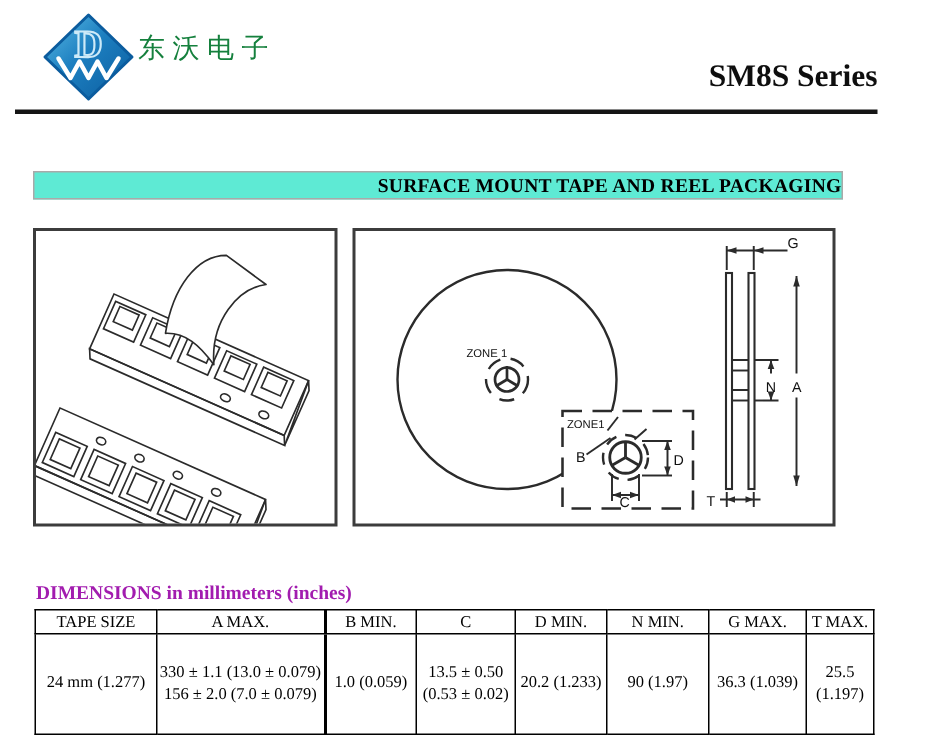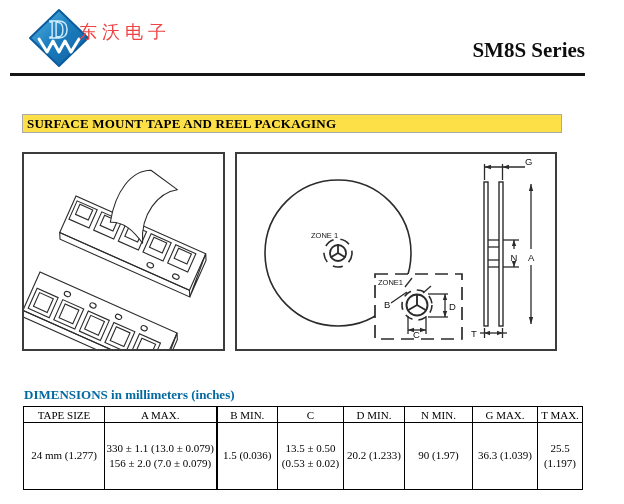--- a/index.html
+++ b/index.html
@@ -1,41 +1,41 @@
 <!DOCTYPE html>
 <html><head>
 <meta charset="utf-8">
 <style>
   html,body{margin:0;padding:0;background:#ffffff;}
   .page{position:relative;width:624px;height:504px;background:#ffffff;overflow:hidden;
         font-family:"Liberation Serif",serif;color:#111;}
 
   
   .logo-wrap{position:absolute;left:28px;top:8px;width:62px;height:60px;}
-  .company-cn{position:absolute;left:79px;top:20px;font-size:18px;letter-spacing:5px;color:#ef4444;
+  .company-cn{position:absolute;left:92px;top:20px;font-size:18px;letter-spacing:5px;color:#15803d;
               font-family:"DejaVu Sans",sans-serif;}
   .company-en{position:absolute;left:86px;top:42px;font-size:14px;font-weight:bold;letter-spacing:2px;
               font-family:"Liberation Mono",monospace;color:#161616;}
   .page-title{position:absolute;right:39px;top:38px;font-size:21px;font-weight:bold;
               font-family:"Liberation Serif",serif;color:#0e0e0e;}
   .header-rule{position:absolute;left:10px;top:73px;width:575px;height:3px;background:#151515;}
 
   
-  .section-bar{position:absolute;left:22px;top:114px;width:534px;height:17px;background:#fde047;
+  .section-bar{position:absolute;left:22px;top:114px;width:534px;height:17px;background:#5eead4;
                border:1px solid #a9a9a9;font-size:13px;font-weight:bold;letter-spacing:.2px;
-               line-height:17px;padding-left:4px;color:#000;}
+               line-height:17px;padding-left:4px;color:#000;text-align:right;}
 
   
   .fig{position:absolute;border:2px solid #3c3c3c;background:#fff;}
   .fig-tape{left:22px;top:152px;width:199px;height:195px;}
   .fig-reel{left:235px;top:152px;width:318px;height:195px;}
   .fig svg{display:block;}
 
   
-  .dim-title{position:absolute;left:24px;top:387px;font-size:13px;font-weight:bold;color:#0369a1;}
+  .dim-title{position:absolute;left:24px;top:387px;font-size:13px;font-weight:bold;color:#a21caf;}
   table.dims{position:absolute;left:23px;top:406px;border-collapse:collapse;table-layout:fixed;
              width:559px;font-size:11px;color:#000;padding-left:44px;}
   table.dims th,table.dims td{border:1px solid #000;text-align:center;vertical-align:middle;
              padding:0 1px;font-weight:normal;overflow:hidden;}
   table.dims th{height:15px;font-size:11px;}
   table.dims td{height:66px;line-height:1.4;}
   .thick-left{border-left:2.5px solid #000 !important;}
 </style>
 </head>
 <body>
@@ -213,21 +213,21 @@
       <th>N MIN.</th>
       <th>G MAX.</th>
       <th>T MAX.</th>
     </tr>
     <tr>
       <td>24 mm (1.277)</td>
       <td>
         <div>330 ± 1.1 (13.0 ± 0.079)</div>
         <div>156 ± 2.0 (7.0 ± 0.079)</div>
       </td>
-      <td class="thick-left">1.5 (0.036)</td>
+      <td class="thick-left">1.0 (0.059)</td>
       <td>13.5 ± 0.50 (0.53 ± 0.02)</td>
       <td>20.2 (1.233)</td>
       <td>90 (1.97)</td>
       <td>36.3 (1.039)</td>
       <td>25.5 (1.197)</td>
     </tr>
   </tbody>
     </table>
 
 </div>

